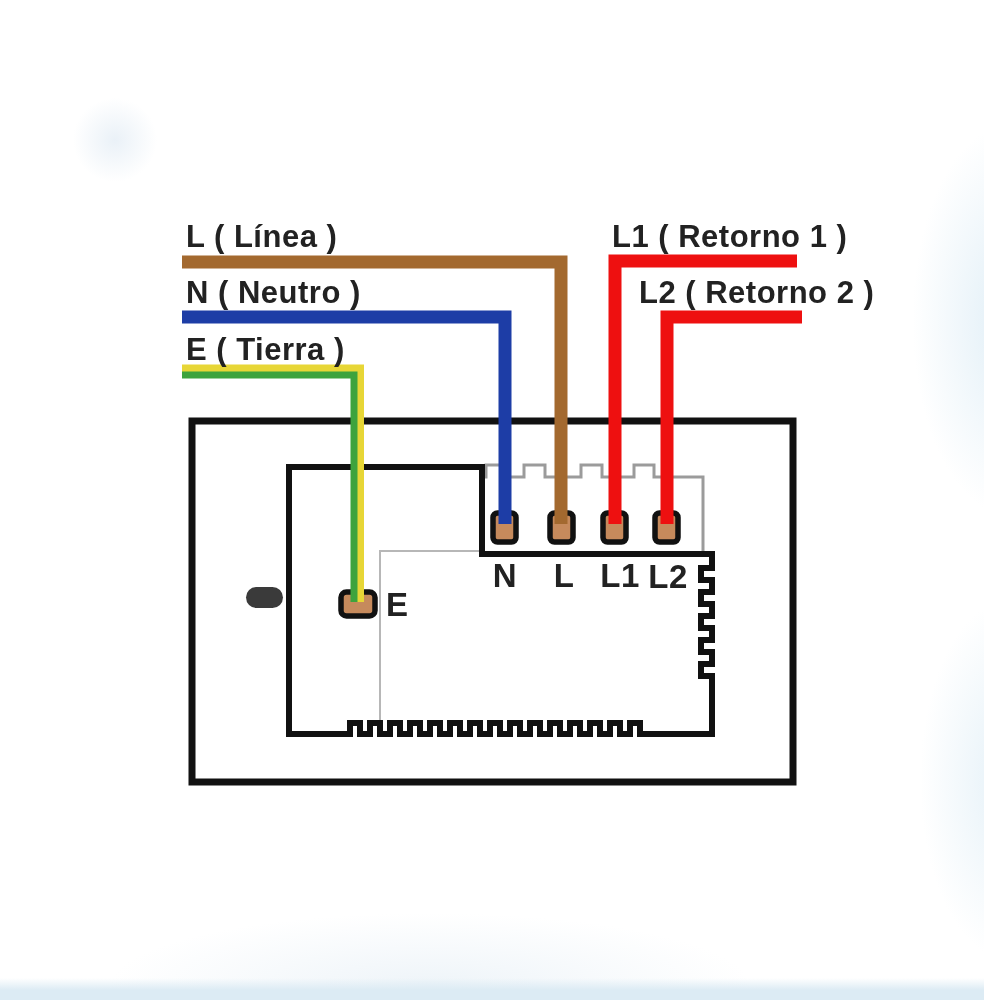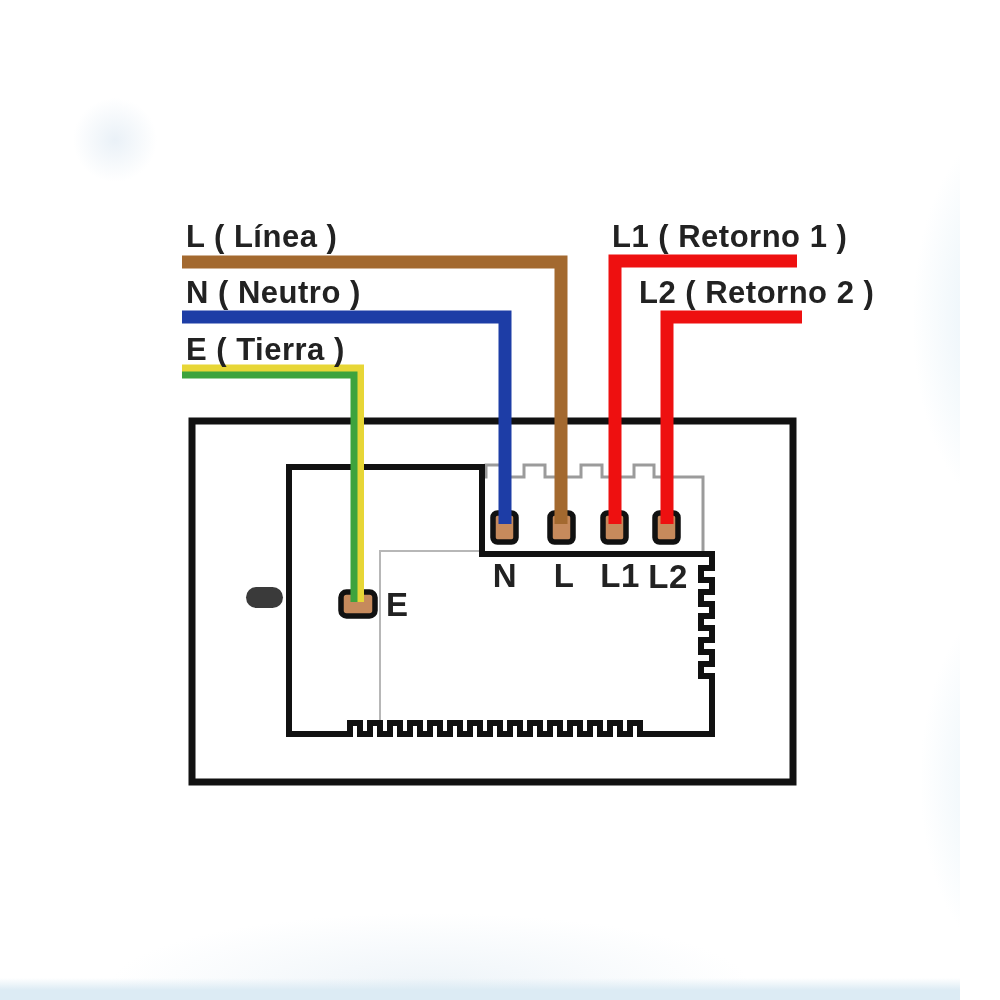--- a/index.html
+++ b/index.html
@@ -9,20 +9,21 @@
     background:#fff;
   }
   .stage{
     position:relative;width:960px;height:1000px;overflow:hidden;
     background:
       radial-gradient(circle 60px at 115px 140px, rgba(208,224,238,.45), rgba(208,224,238,0) 70%),
       radial-gradient(ellipse 130px 260px at 1010px 320px, rgba(214,233,244,.75), rgba(214,233,244,0) 75%),
       radial-gradient(ellipse 120px 240px at 1010px 780px, rgba(214,233,244,.65), rgba(214,233,244,0) 75%),
       radial-gradient(ellipse 400px 90px at 430px 985px, rgba(200,220,235,.30), rgba(200,220,235,0) 80%),
       #ffffff;
+    padding-left: 24px;
   }
   .bottom-band{
     position:absolute;left:0;right:0;bottom:0;height:22px;
     background:linear-gradient(to bottom, rgba(220,235,244,0), #dcebf4 55%);
   }
   svg{position:absolute;left:0;top:0;display:block;}
   text{fill:#222222;}
   .wire-label{font-size:31px;font-weight:600;letter-spacing:.5px;}
   .terminal-label{font-size:33px;font-weight:700;text-anchor:middle;letter-spacing:.5px;}
   .earth-label{font-size:33px;font-weight:700;text-anchor:middle;}

